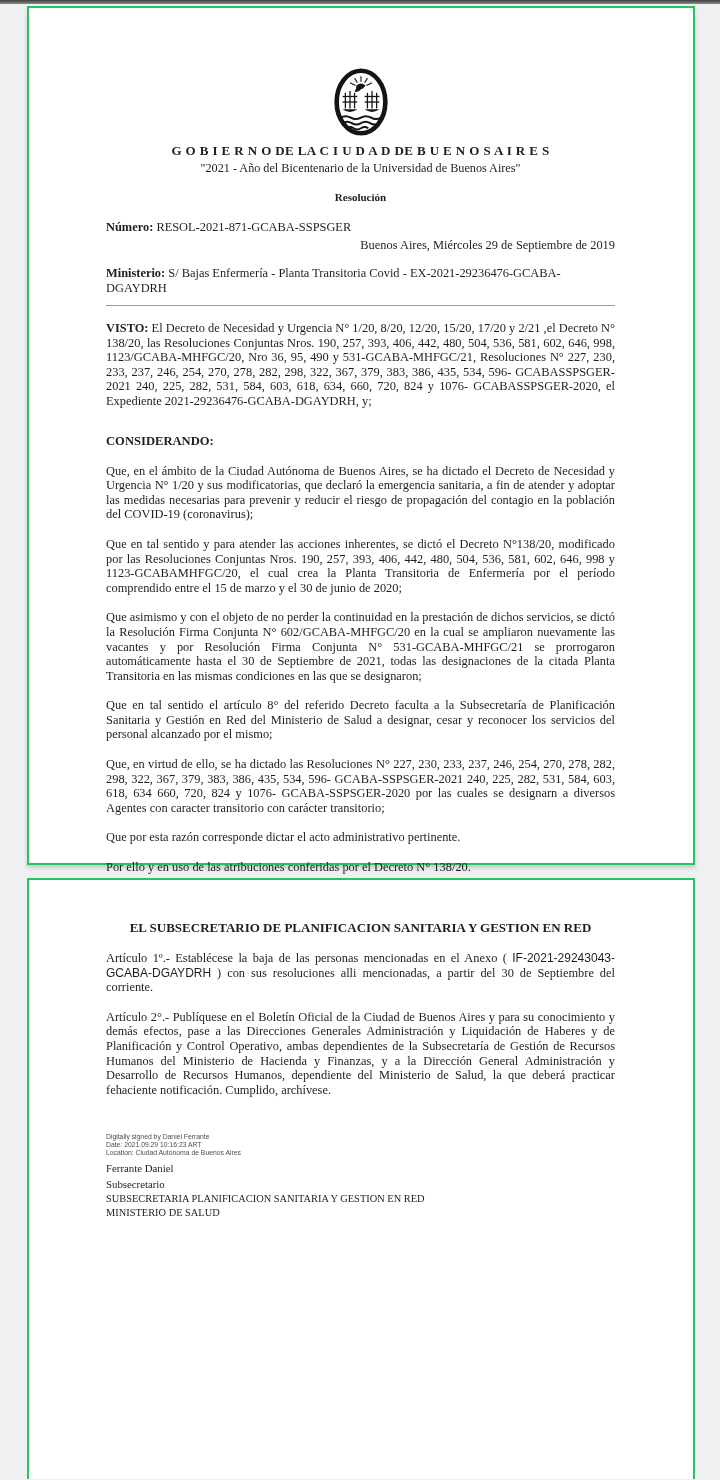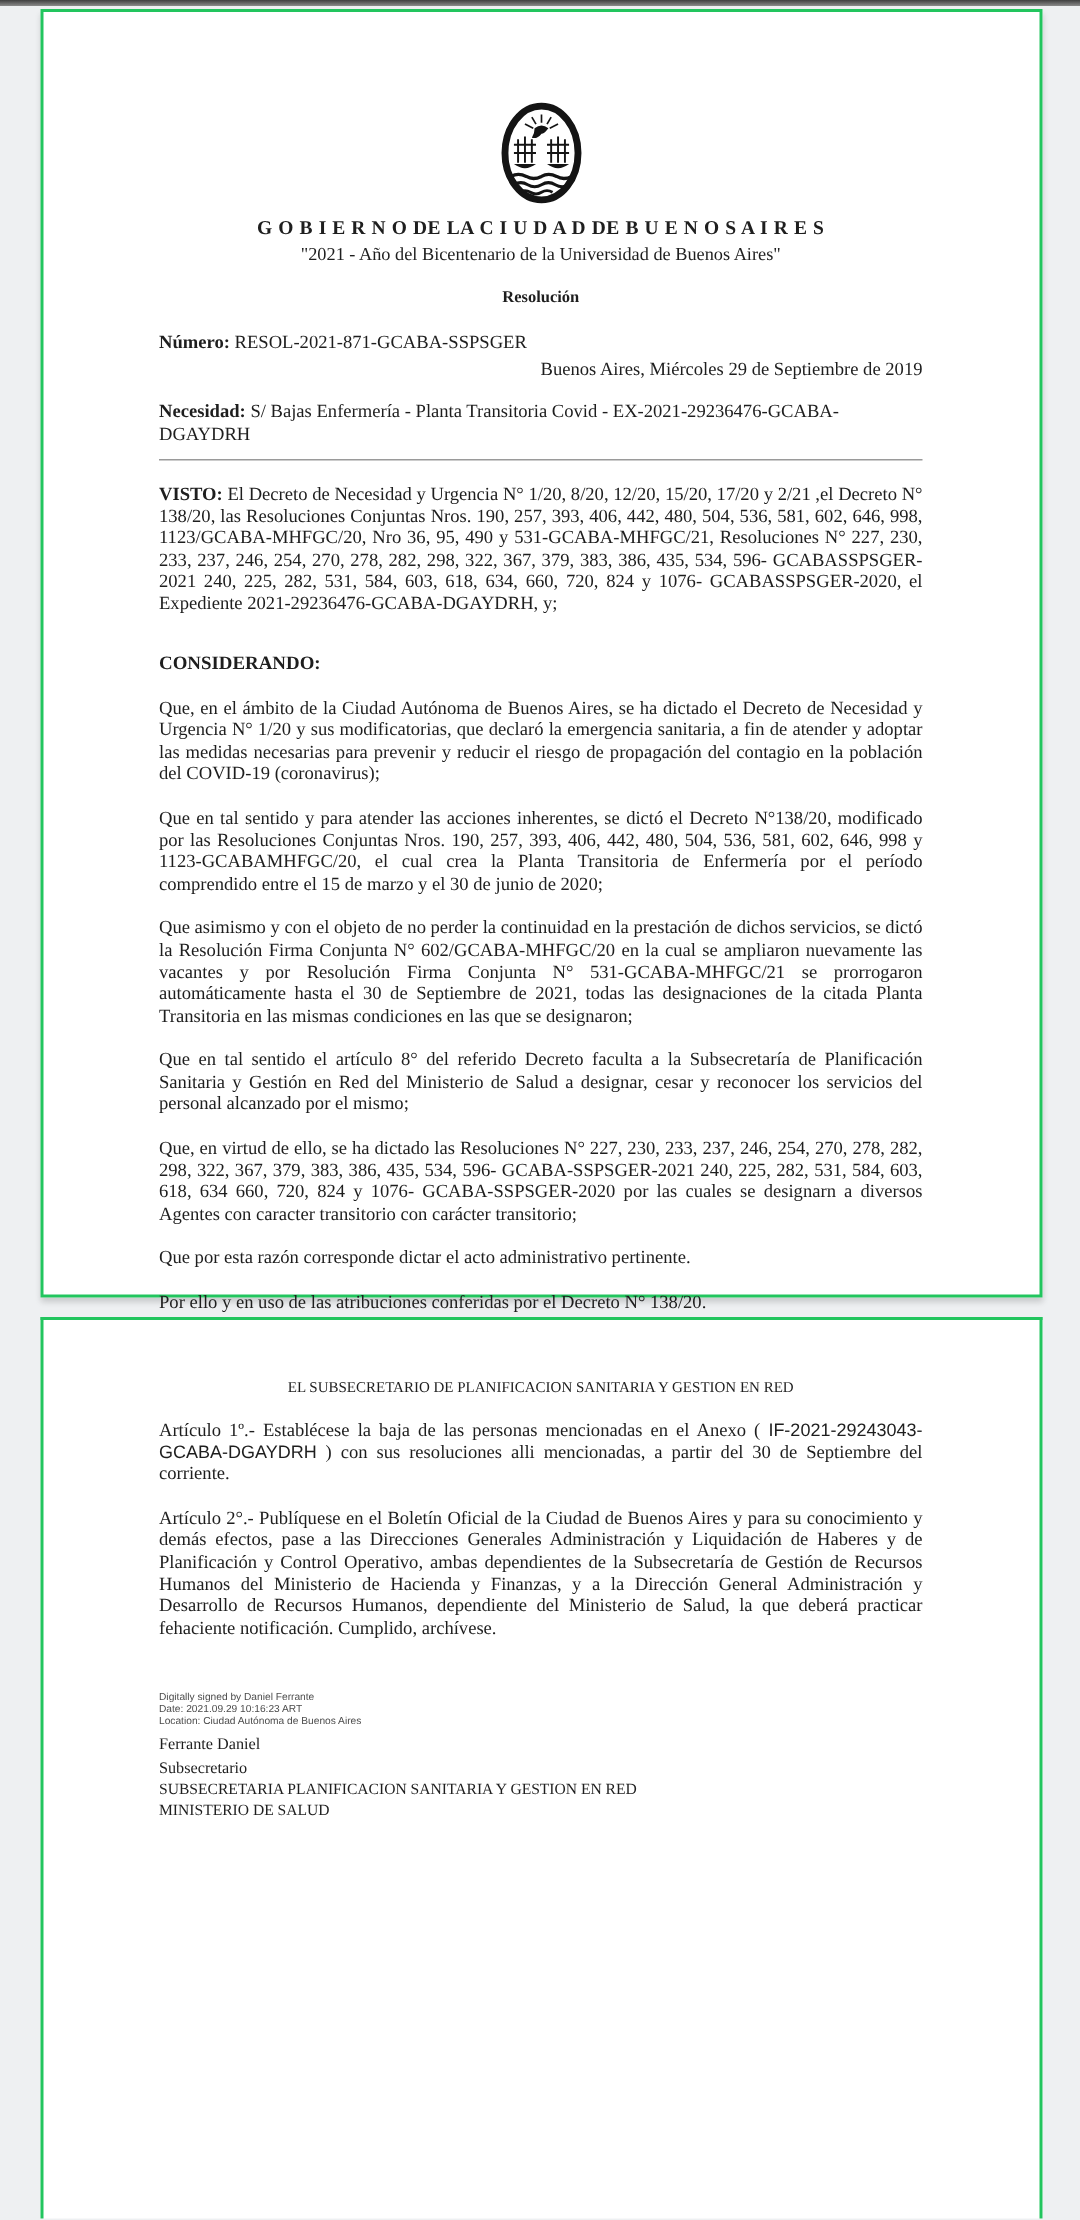--- a/index.html
+++ b/index.html
@@ -40,21 +40,21 @@
   .rule { margin-top:9px; border:none; border-top:1px solid #9a9a9a; height:0; }
 
   .b { font-weight:bold; }
   p.body-par {
     margin-top:15px; font-size:12.4px; line-height:14.6px;
     text-align:justify;
   }
   .considerando-heading { margin-top:25px; font-weight:bold; font-size:12.6px; }
 
   .authority {
-    margin-top:40px; text-align:center; font-weight:normal; font-size:10px;
+    margin-top:40px; text-align:center; font-weight:bold; font-size:13px;
   }
   .resuelve { margin-top:16px; text-align:center; font-weight:bold; font-size:12.6px; }
   .sans { font-family:"Liberation Sans", sans-serif; font-size:12px; }
 
   .sig-block { margin-top:36px; }
   .sig-digital {
     font-family:"Liberation Sans", sans-serif;
     font-size:6.8px; line-height:7.6px; color:#4c4c4c;
   }
   .sig-name { margin-top:6px; font-size:10.8px; }
@@ -107,21 +107,21 @@
     <div class="doc-type">Resolución</div>
 
     <div class="numero-line">
       <span class="b">Número:</span>
       <span>RESOL-2021-871-GCABA-SSPSGER</span>
     </div>
 
     <div class="dateline">Buenos Aires, Miércoles 29 de Septiembre de 2019</div>
 
     <div class="referencia">
-      <span class="b">Necesidad:</span>
+      <span class="b">Ministerio:</span>
       <span>S/ Bajas Enfermería - Planta Transitoria Covid - EX-2021-29236476-GCABA-DGAYDRH</span>
     </div>
 
     <hr class="rule">
 
     <p class="body-par">
       <span class="b">VISTO:</span>
       <span>El Decreto de Necesidad y Urgencia N° 1/20, 8/20, 12/20, 15/20, 17/20 y 2/21 ,el Decreto N° 138/20, las Resoluciones Conjuntas Nros. 190, 257, 393, 406, 442, 480, 504, 536, 581, 602, 646, 998, 1123/GCABA-MHFGC/20, Nro 36, 95, 490 y 531-GCABA-MHFGC/21, Resoluciones N° 227, 230, 233, 237, 246, 254, 270, 278, 282, 298, 322, 367, 379, 383, 386, 435, 534, 596- GCABASSPSGER-2021 240, 225, 282, 531, 584, 603, 618, 634, 660, 720, 824 y 1076- GCABASSPSGER-2020, el Expediente 2021-29236476-GCABA-DGAYDRH, y;</span>
     </p>
 

